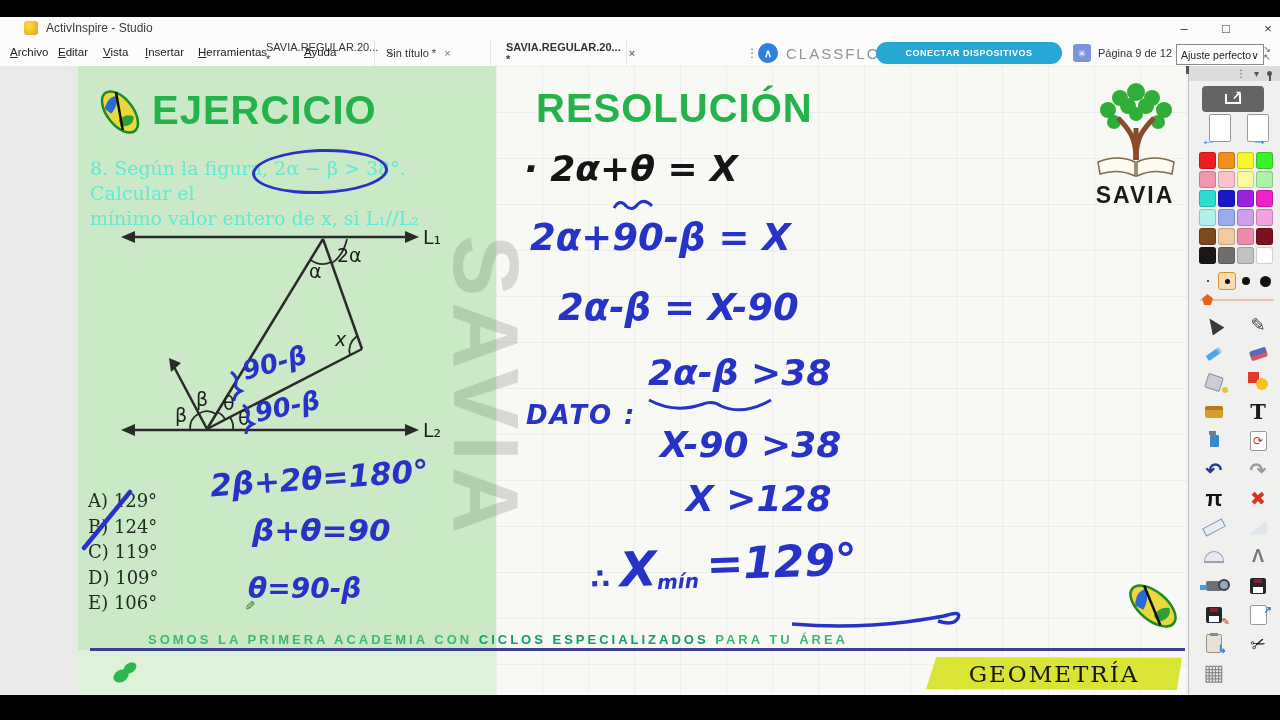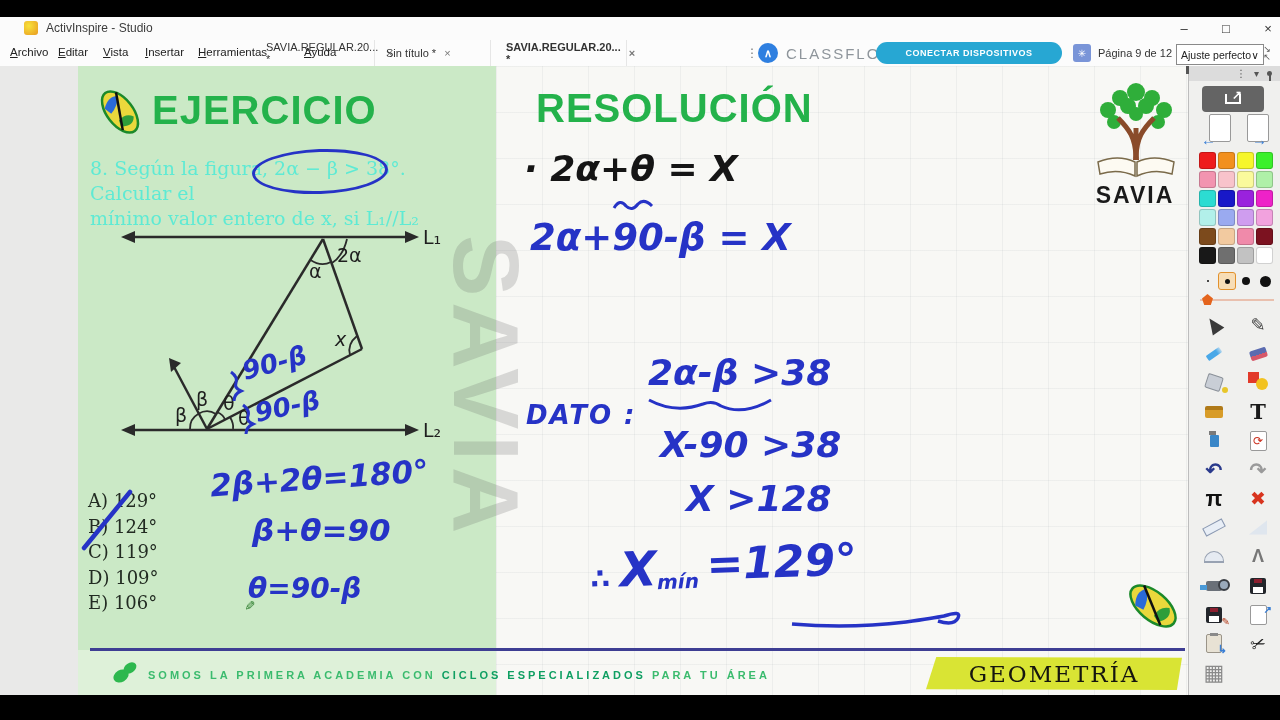--- a/index.html
+++ b/index.html
@@ -61,21 +61,21 @@
   .final-row{display:flex;align-items:flex-start;transform:rotate(-2deg);}
   .final-row .tf{font-size:28px;margin-top:20px;margin-right:10px;}
   .final-row .fx{font-size:48px;}
   .final-row .fsub{font-size:20px;margin-top:30px;}
   .final-row .feq{font-size:44px;margin-left:8px;}
 
   .savia-word{left:1085px;top:182px;width:100px;text-align:center;font-size:23px;font-weight:bold;
               letter-spacing:2px;color:#1a1a1a;}
 
   .nav-line{left:90px;top:648px;width:1095px;height:3px;background:#3e3e93;}
-  .banner-text{left:148px;top:669px;font-size:11px;font-weight:bold;letter-spacing:3px;white-space:nowrap;}
+  .banner-text{left:148px;top:632px;font-size:13px;font-weight:bold;letter-spacing:3px;white-space:nowrap;}
   .bt-n{color:#3bbb6e;} .bt-b{color:#0f9f62;}
   .geo-band{left:926px;top:657px;width:256px;height:33px;background:#d9e434;
             clip-path:polygon(4% 0,100% 2%,98% 100%,0 98%);
             display:flex;align-items:center;justify-content:center;}
   .geo-text{font-family:"DejaVu Serif",serif;font-size:23px;letter-spacing:2px;color:#15150f;}
 
   
   .toolbar{left:1188px;top:66px;width:92px;height:629px;background:#f0f0ee;border-left:1px solid #bdbdbd;}
   .tb-notch{left:1186px;top:66px;width:12px;height:8px;background:#555;}
   .tb-header{left:1189px;top:66px;width:91px;height:15px;background:#dcdcdc;
@@ -267,20 +267,21 @@
   <div class="abs ink" style="left:252px;top:512px;font-size:31px;">β+θ=90</div>
   <div class="abs ink" style="left:248px;top:572px;font-size:28px;font-style:italic;">θ=90-β</div>
   <div class="abs" style="left:244px;top:598px;font-size:13px;color:#2a7a2a;transform:rotate(90deg);">✎</div>
 
   <div class="abs section-title" style="left:536px;top:86px;">RESOLUCIÓN</div>
   <div class="abs ink black" style="left:524px;top:148px;font-size:36px;">· 2α+θ = X</div>
   <svg class="abs" style="left:612px;top:196px;" width="48" height="18">
     <path d="M2,12 Q8,2 14,10 Q20,16 26,8 Q32,2 40,10" stroke="#2633c6" stroke-width="3" fill="none"></path>
   </svg>
   <div class="abs ink" style="left:530px;top:216px;font-size:37px;">2α+90-β = X</div>
+  <div class="abs ink" style="left:558px;top:286px;font-size:37px;">2α-β = X-90</div>
   <div class="abs ink" style="left:526px;top:362px;font-size:26px;letter-spacing:2px;margin-top:38px;">DATO :</div>
   <div class="abs ink" style="left:648px;top:352px;font-size:36px;">2α-β &gt;38</div>
   <svg class="abs" style="left:645px;top:394px;" width="134" height="24">
     <path d="M4,6 Q30,20 58,10 Q68,6 76,12 Q98,22 126,6" stroke="#2633c6" stroke-width="3" fill="none"></path>
   </svg>
   <div class="abs ink" style="left:660px;top:424px;font-size:36px;">X-90 &gt;38</div>
   <div class="abs ink" style="left:686px;top:478px;font-size:36px;">X &gt;128</div>
   <div class="abs ink final-row" style="left:590px;top:538px;">
     <span class="tf">∴</span>
     <span class="fx">X</span>

